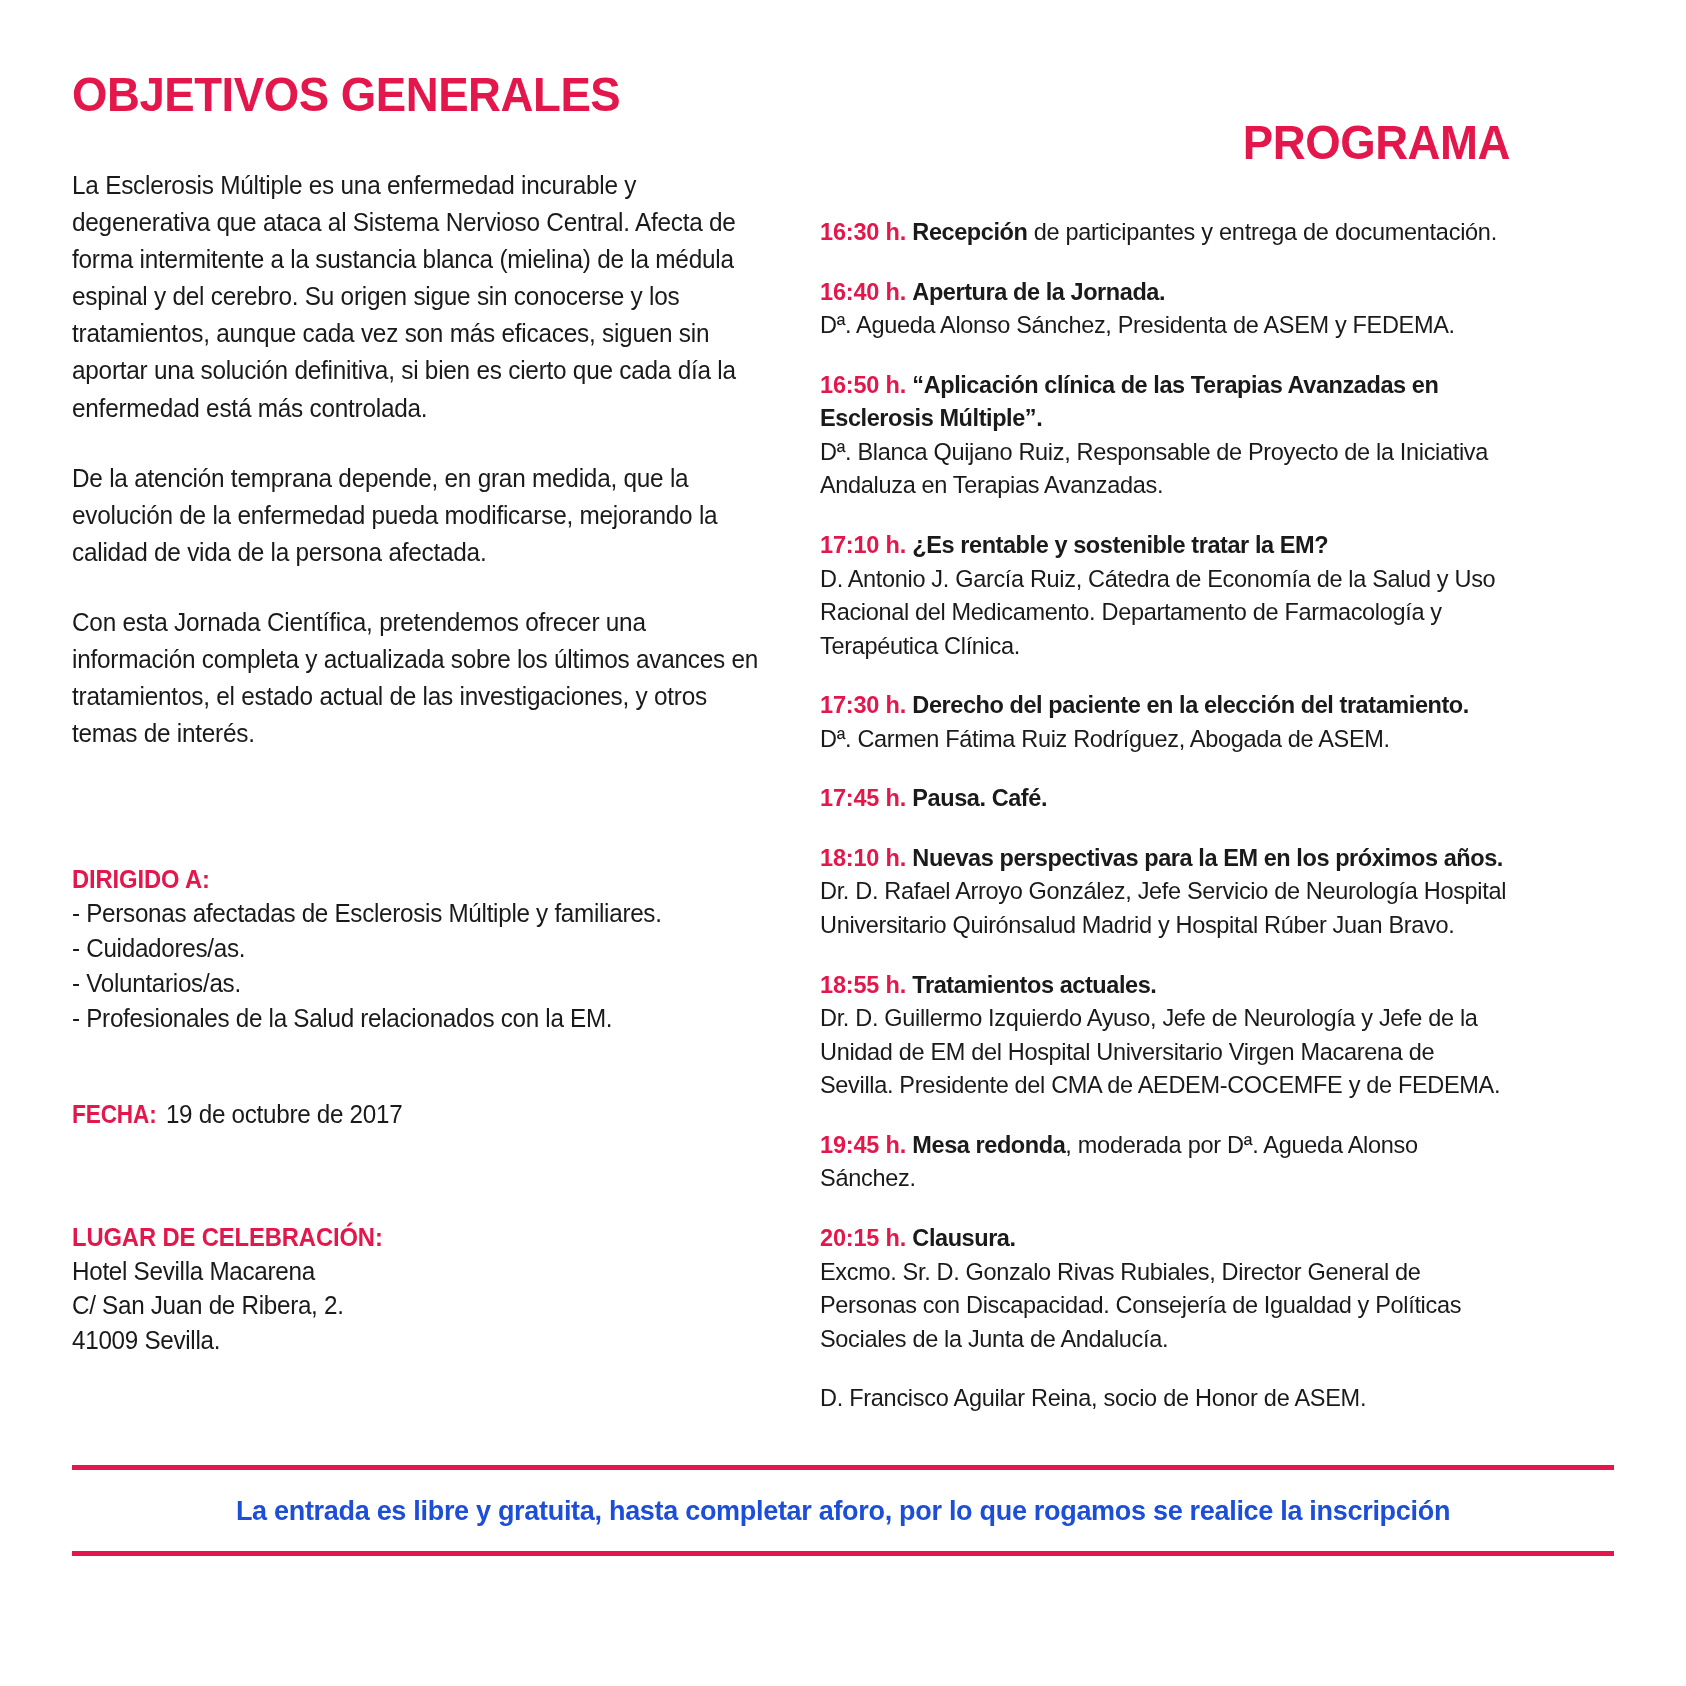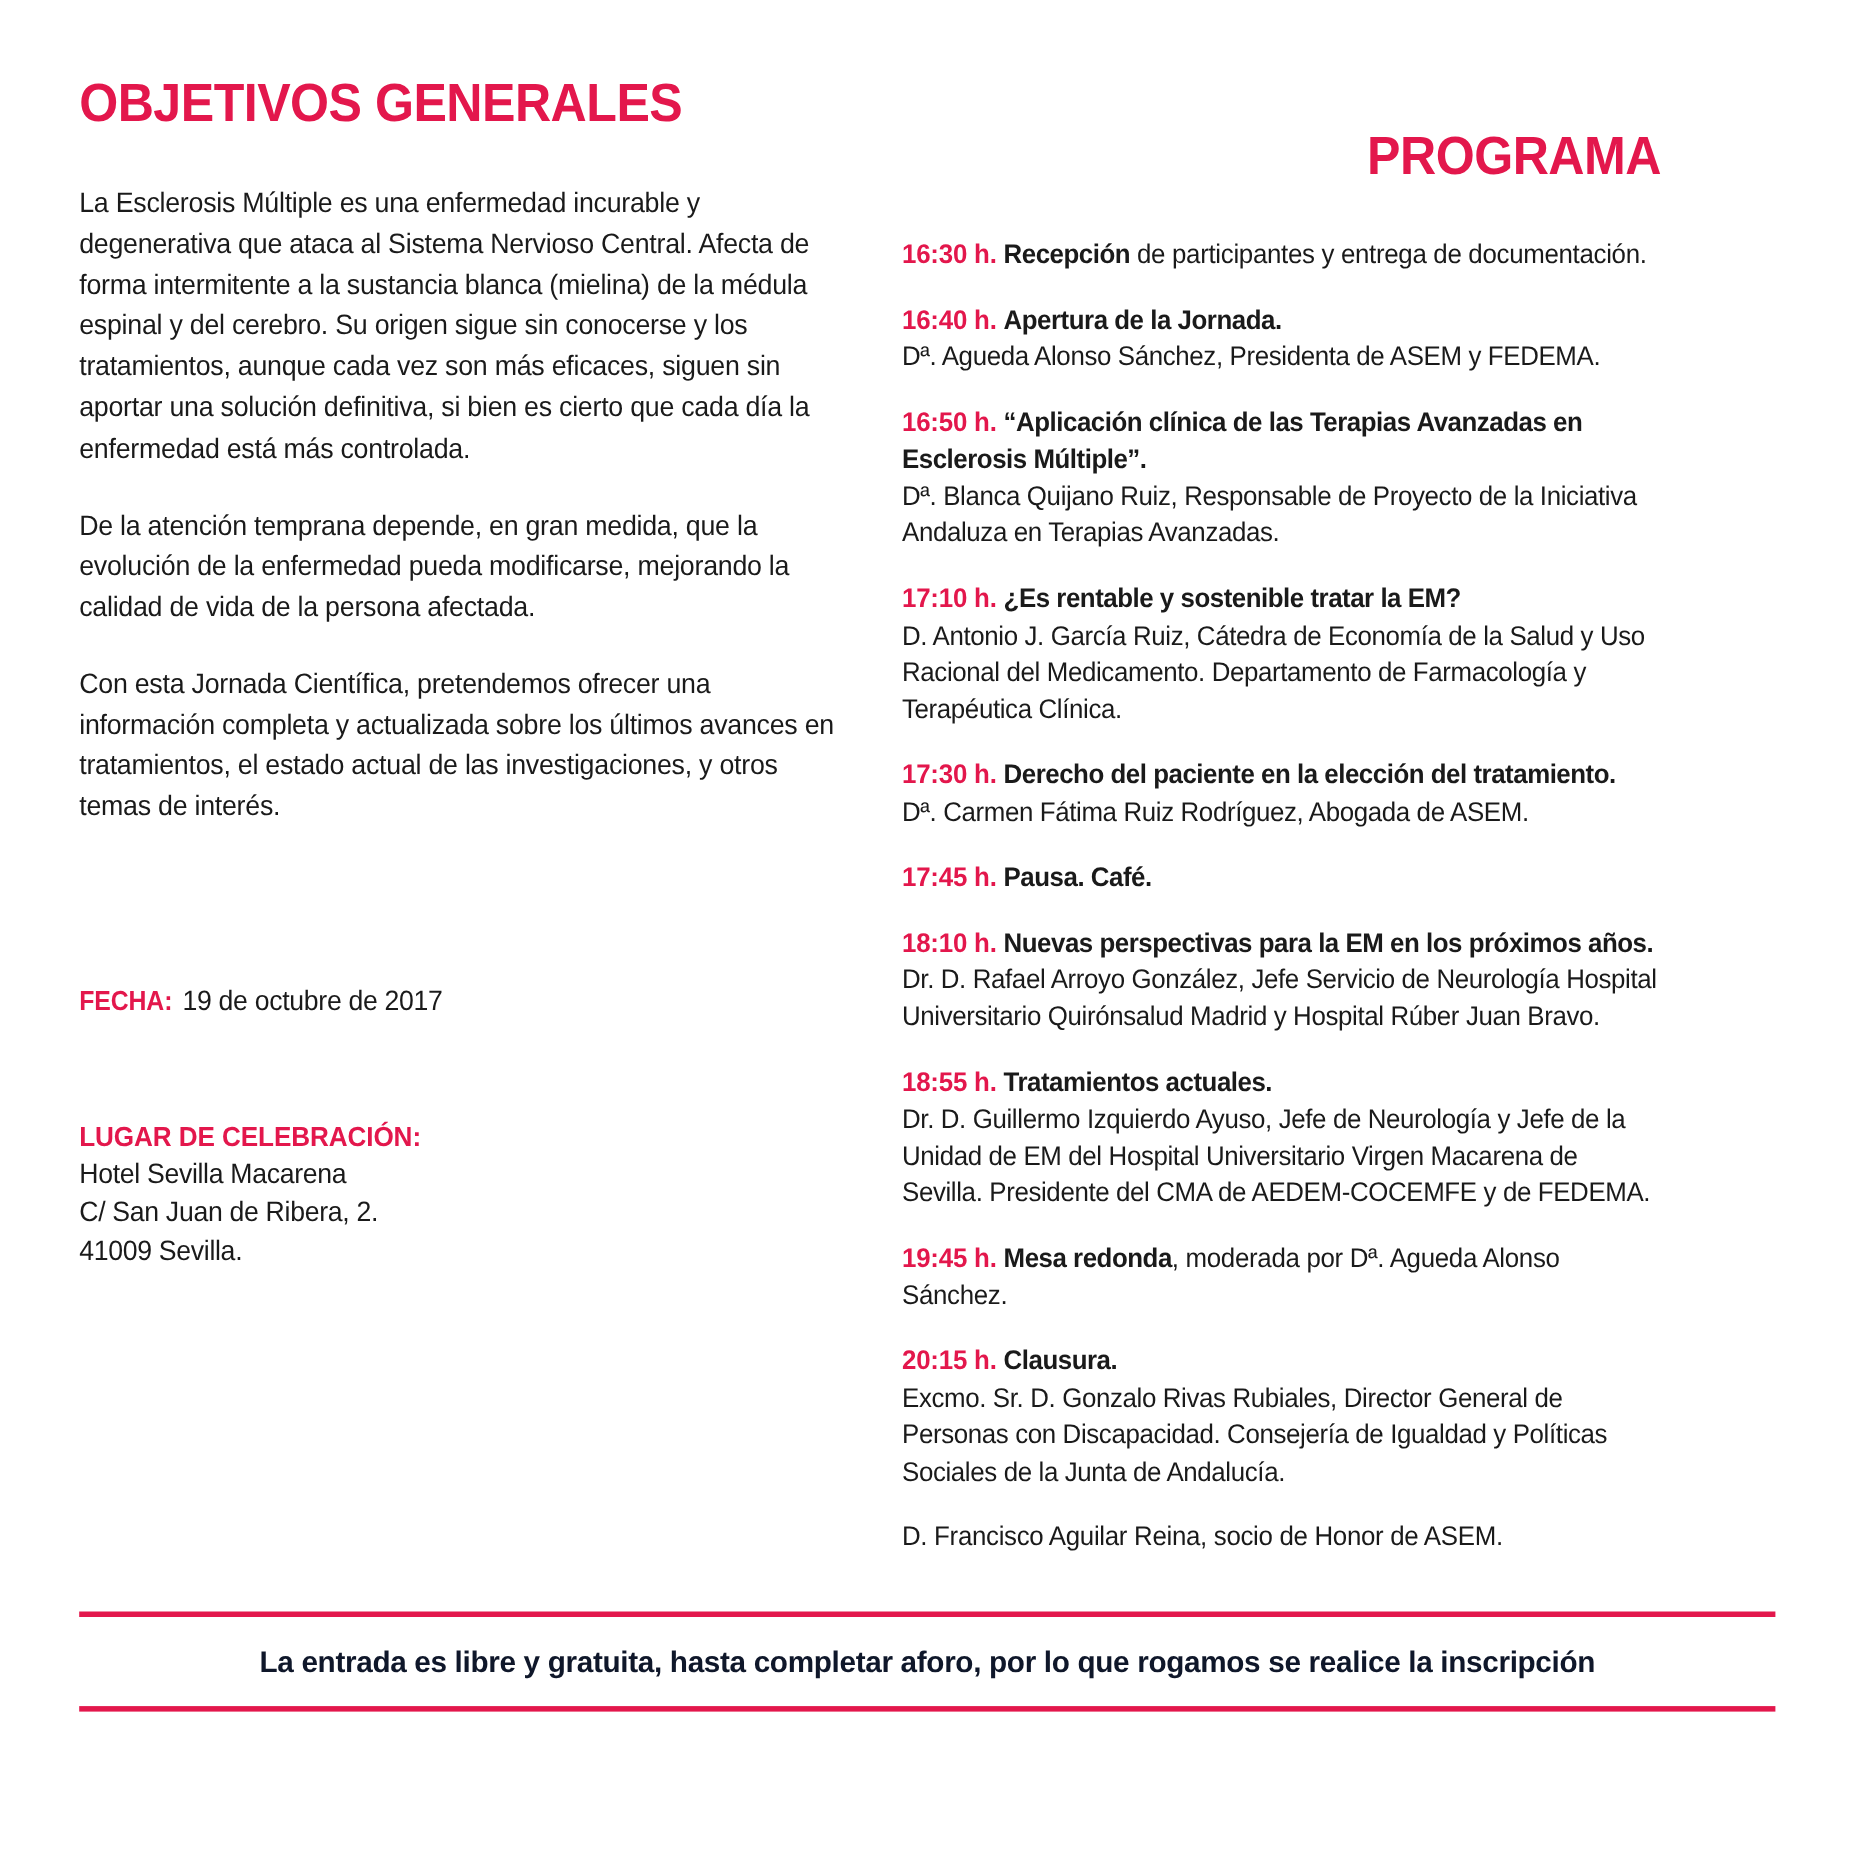--- a/index.html
+++ b/index.html
@@ -143,38 +143,47 @@
     background: #e3174c;
     width: 100%;
   }
   .footer-text {
     text-align: center;
     font-family: "Liberation Sans Narrow", "Liberation Sans", sans-serif;
     font-weight: bold;
     font-size: 27px;
     letter-spacing: -0.3px;
     padding: 26px 0 24px 0;
-    color: #0f172a;
+    color: #1d4ed8;
   }
 </style>
 </head>
 <body>
 
 <div class="page">
   <div class="columns">
 
     <div class="col-left">
       <h1 class="section-title">OBJETIVOS GENERALES</h1>
 
       <p class="para">La Esclerosis Múltiple es una enfermedad incurable y degenerativa que ataca al Sistema Nervioso Central. Afecta de forma intermitente a la sustancia blanca (mielina) de la médula espinal y del cerebro. Su origen sigue sin conocerse y los tratamientos, aunque cada vez son más eficaces, siguen sin aportar una solución definitiva, si bien es cierto que cada día la enfermedad está más controlada.</p>
       <p class="para">De la atención temprana depende, en gran medida, que la evolución de la enfermedad pueda modificarse, mejorando la calidad de vida de la persona afectada.</p>
       <p class="para">Con esta Jornada Científica, pretendemos ofrecer una información completa y actualizada sobre los últimos avances en tratamientos, el estado actual de las investigaciones, y otros temas de interés.</p>
 
       <div class="spacer-lg"></div>
 
+      <div class="info-block">
+        <div>
+          <span class="info-head">DIRIGIDO A:</span>
+        </div>
+        <div class="list-line">- Personas afectadas de Esclerosis Múltiple y familiares.</div>
+        <div class="list-line">- Cuidadores/as.</div>
+        <div class="list-line">- Voluntarios/as.</div>
+        <div class="list-line">- Profesionales de la Salud relacionados con la EM.</div>
+      </div>
 
       <div class="spacer-md"></div>
 
       <div class="info-block">
         <div class="info-inline"><span class="info-head">FECHA:</span><span>19 de octubre de 2017</span></div>
       </div>
 
       <div class="spacer-md"></div>
 
 

